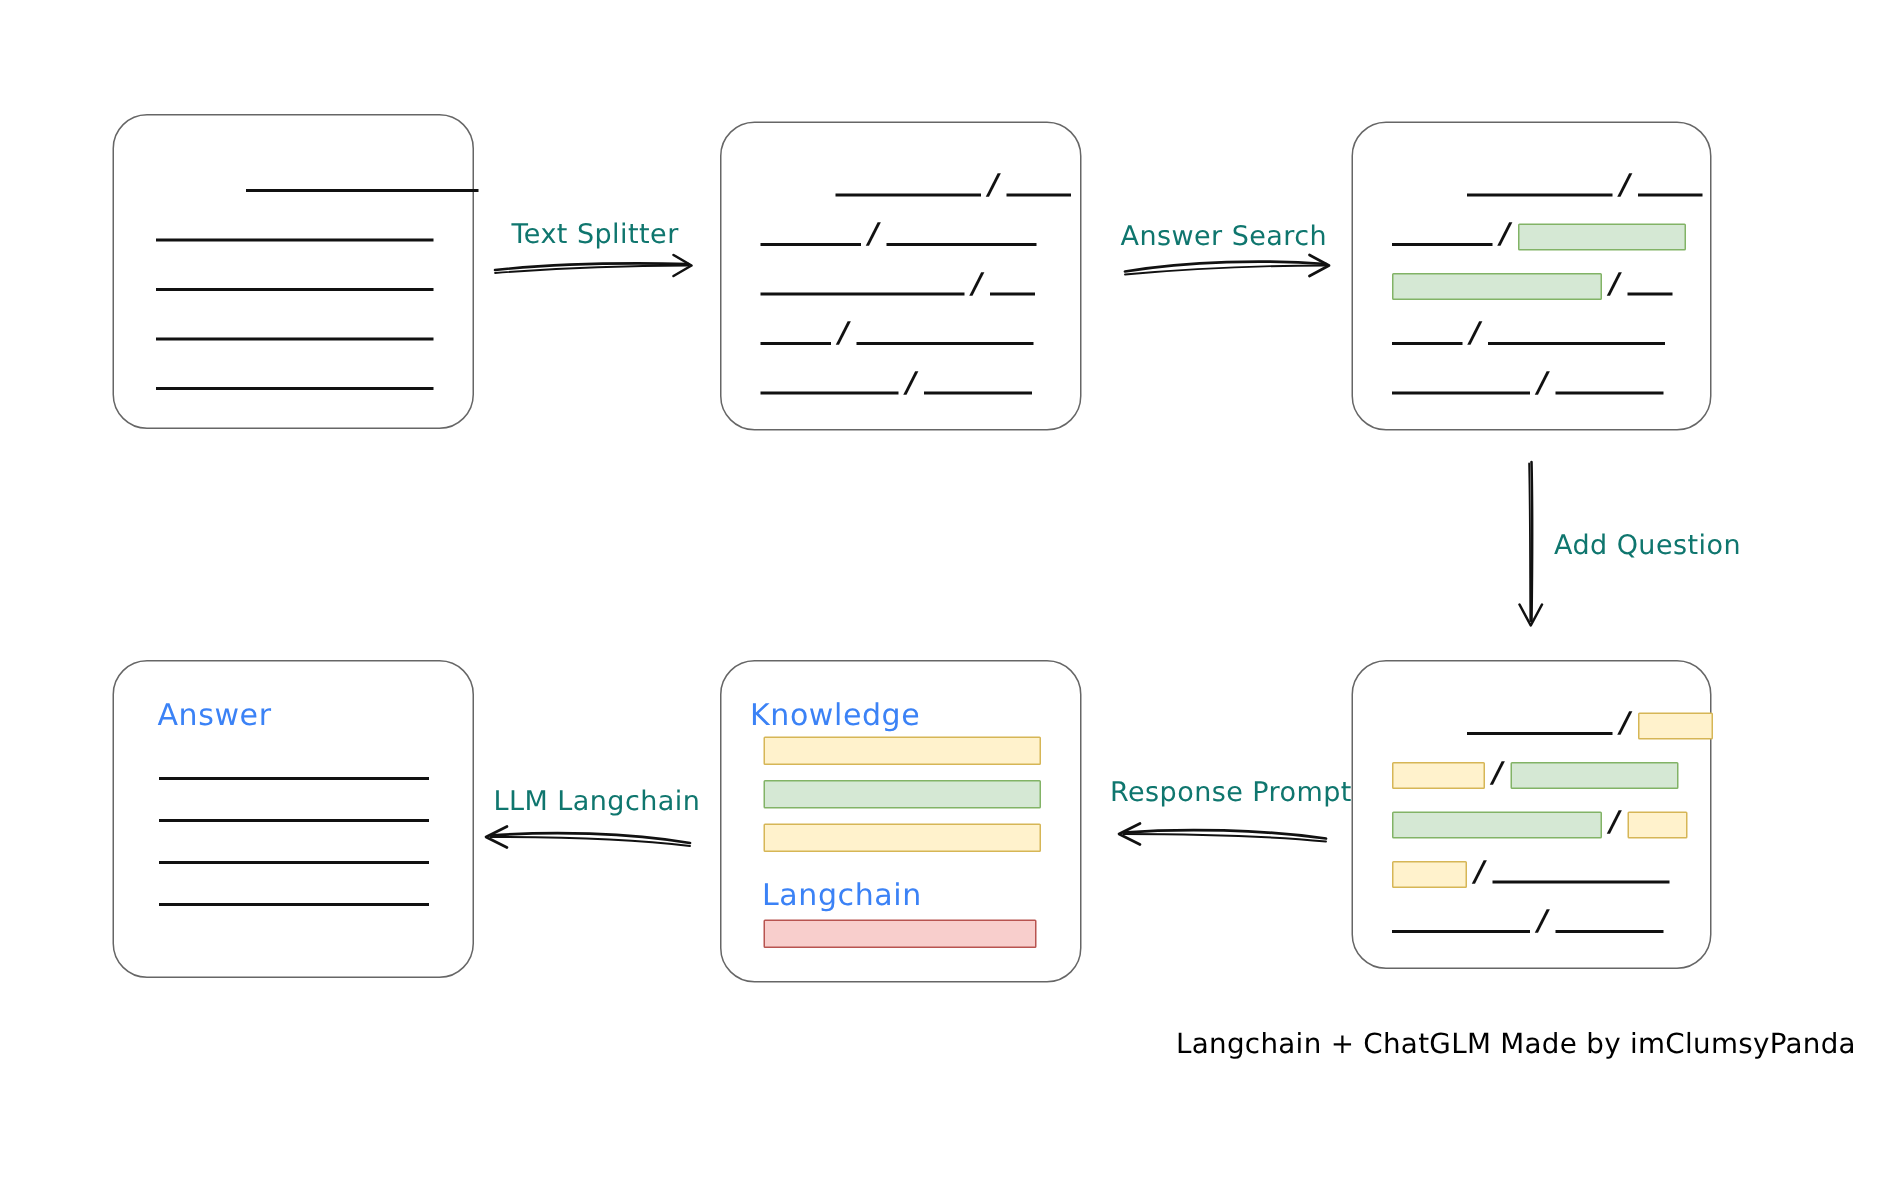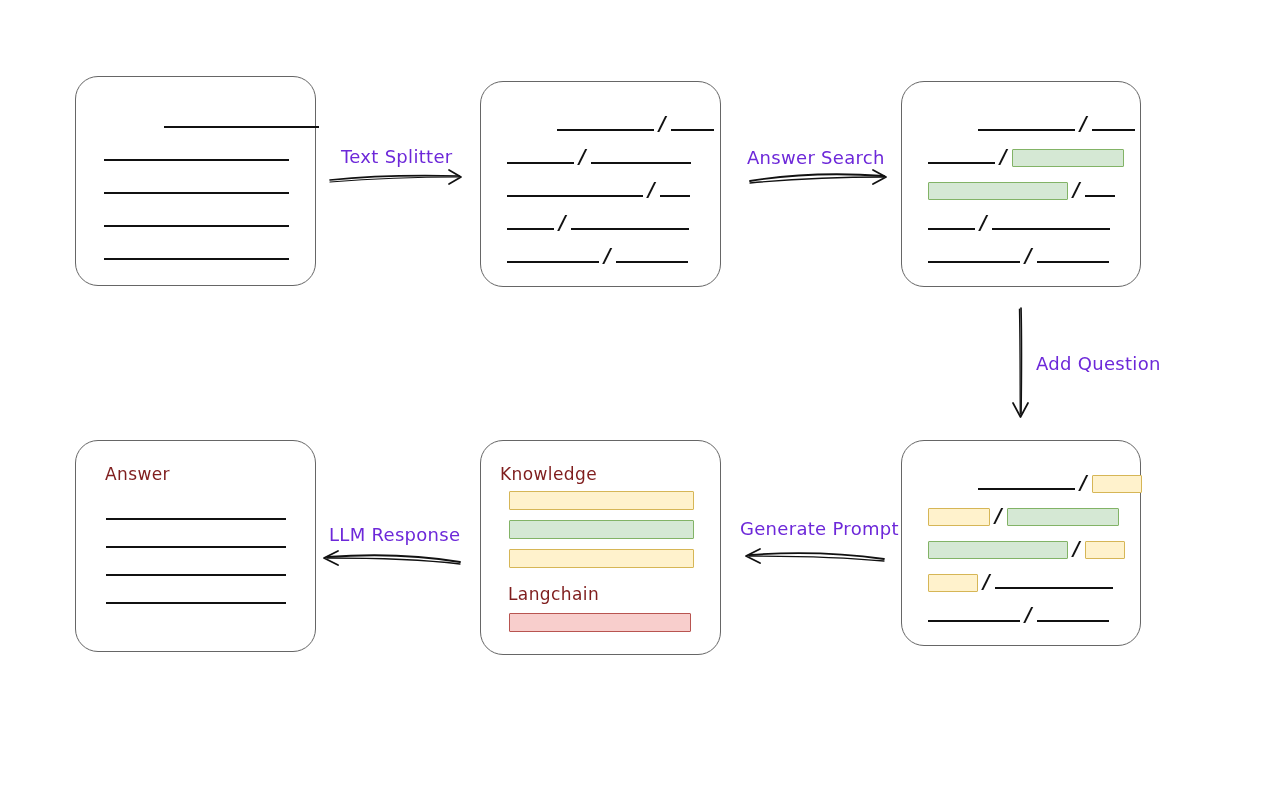--- a/index.html
+++ b/index.html
@@ -69,33 +69,33 @@
     position: absolute;
     height: 19px;
     box-sizing: border-box;
     border-radius: 1px;
   }
 
   
   .box-heading {
     position: absolute;
     font-family: "DejaVu Sans", sans-serif;
-    font-size: 17px;
+    font-size: 20px;
     letter-spacing: 0.4px;
-    color: #7f1d1d;
+    color: #3b82f6;
     white-space: nowrap;
   }
 
   
   .arrow-label {
     position: absolute;
     font-family: "DejaVu Sans", sans-serif;
     font-size: 18px;
     letter-spacing: 0.3px;
-    color: #6d28d9;
+    color: #0f766e;
     white-space: nowrap;
   }
 
   
   .footer-credit {
     position: absolute;
     font-family: "DejaVu Sans", sans-serif;
     font-size: 18.5px;
     letter-spacing: 0.2px;
     color: #000;
@@ -213,37 +213,37 @@
       </div>
       <div class="line-row" style="left: 30px; top: 122px;">
         <span class="seg-line" style="width: 180px;"></span>
       </div>
       <div class="line-row" style="left: 30px; top: 150px;">
         <span class="seg-line" style="width: 180px;"></span>
       </div>
     </div>
   <div class="box-heading" style="left:105px; top:464px;">Answer</div>
 
-  <div class="arrow-label" style="left:329px; top:524px;">LLM Response</div>
+  <div class="arrow-label" style="left:329px; top:524px;">LLM Langchain</div>
   <svg class="arrow-svg" style="left:318px; top:546px;" width="145" height="24" viewBox="0 0 145 24">
     <path d="M142,16 C100,9 50,8 9,11" stroke="#111" stroke-width="1.8" fill="none" stroke-linecap="round"></path>
     <path d="M142,18 C100,13 50,12 9,12" stroke="#111" stroke-width="1.3" fill="none" stroke-linecap="round"></path>
     <path d="M20,5 L6,12 L20,19" stroke="#111" stroke-width="1.8" fill="none" stroke-linecap="round" stroke-linejoin="round"></path>
   </svg>
 
   <div class="doc-box" id="box-prompt" style="left:480px; top:440px; width:241px; height:215px;">
       <div class="prompt-bar blk-yellow" style="left: 28px; top: 50px; width: 185px;"></div>
       <div class="prompt-bar blk-green" style="left: 28px; top: 79px; width: 185px;"></div>
       <div class="prompt-bar blk-yellow" style="left: 28px; top: 108px; width: 185px;"></div>
       <div class="prompt-bar blk-red" style="left: 28px; top: 172px; width: 182px;"></div>
     </div>
   <div class="box-heading" style="left:500px; top:464px;">Knowledge</div>
   <div class="box-heading" style="left:508px; top:584px;">Langchain</div>
 
-  <div class="arrow-label" style="left:740px; top:518px;">Generate Prompt</div>
+  <div class="arrow-label" style="left:740px; top:518px;">Response Prompt</div>
   <svg class="arrow-svg" style="left:738px; top:544px;" width="150" height="24" viewBox="0 0 150 24">
     <path d="M146,15 C103,9 52,8 11,11" stroke="#111" stroke-width="1.8" fill="none" stroke-linecap="round"></path>
     <path d="M146,17 C103,13 52,12 11,12" stroke="#111" stroke-width="1.3" fill="none" stroke-linecap="round"></path>
     <path d="M22,5 L8,12 L22,19" stroke="#111" stroke-width="1.8" fill="none" stroke-linecap="round" stroke-linejoin="round"></path>
   </svg>
 
   <div class="doc-box" id="box-context" style="left:901px; top:440px; width:240px; height:206px;">
       <div class="line-row" style="left: 26px; top: 36px;">
         <span class="seg-line" style="width: 97px; margin-left: 50px;"></span>
         <span class="seg-slash">/</span>
@@ -264,14 +264,15 @@
         <span class="seg-slash">/</span>
         <span class="seg-line" style="width: 118px;"></span>
       </div>
       <div class="line-row" style="left: 26px; top: 168px;">
         <span class="seg-line" style="width: 92px;"></span>
         <span class="seg-slash">/</span>
         <span class="seg-line" style="width: 72px;"></span>
       </div>
     </div>
 
+  <div class="footer-credit" style="left:784px; top:686px;">Langchain + ChatGLM Made by imClumsyPanda</div>
 
 </div>
 
 </body></html>

